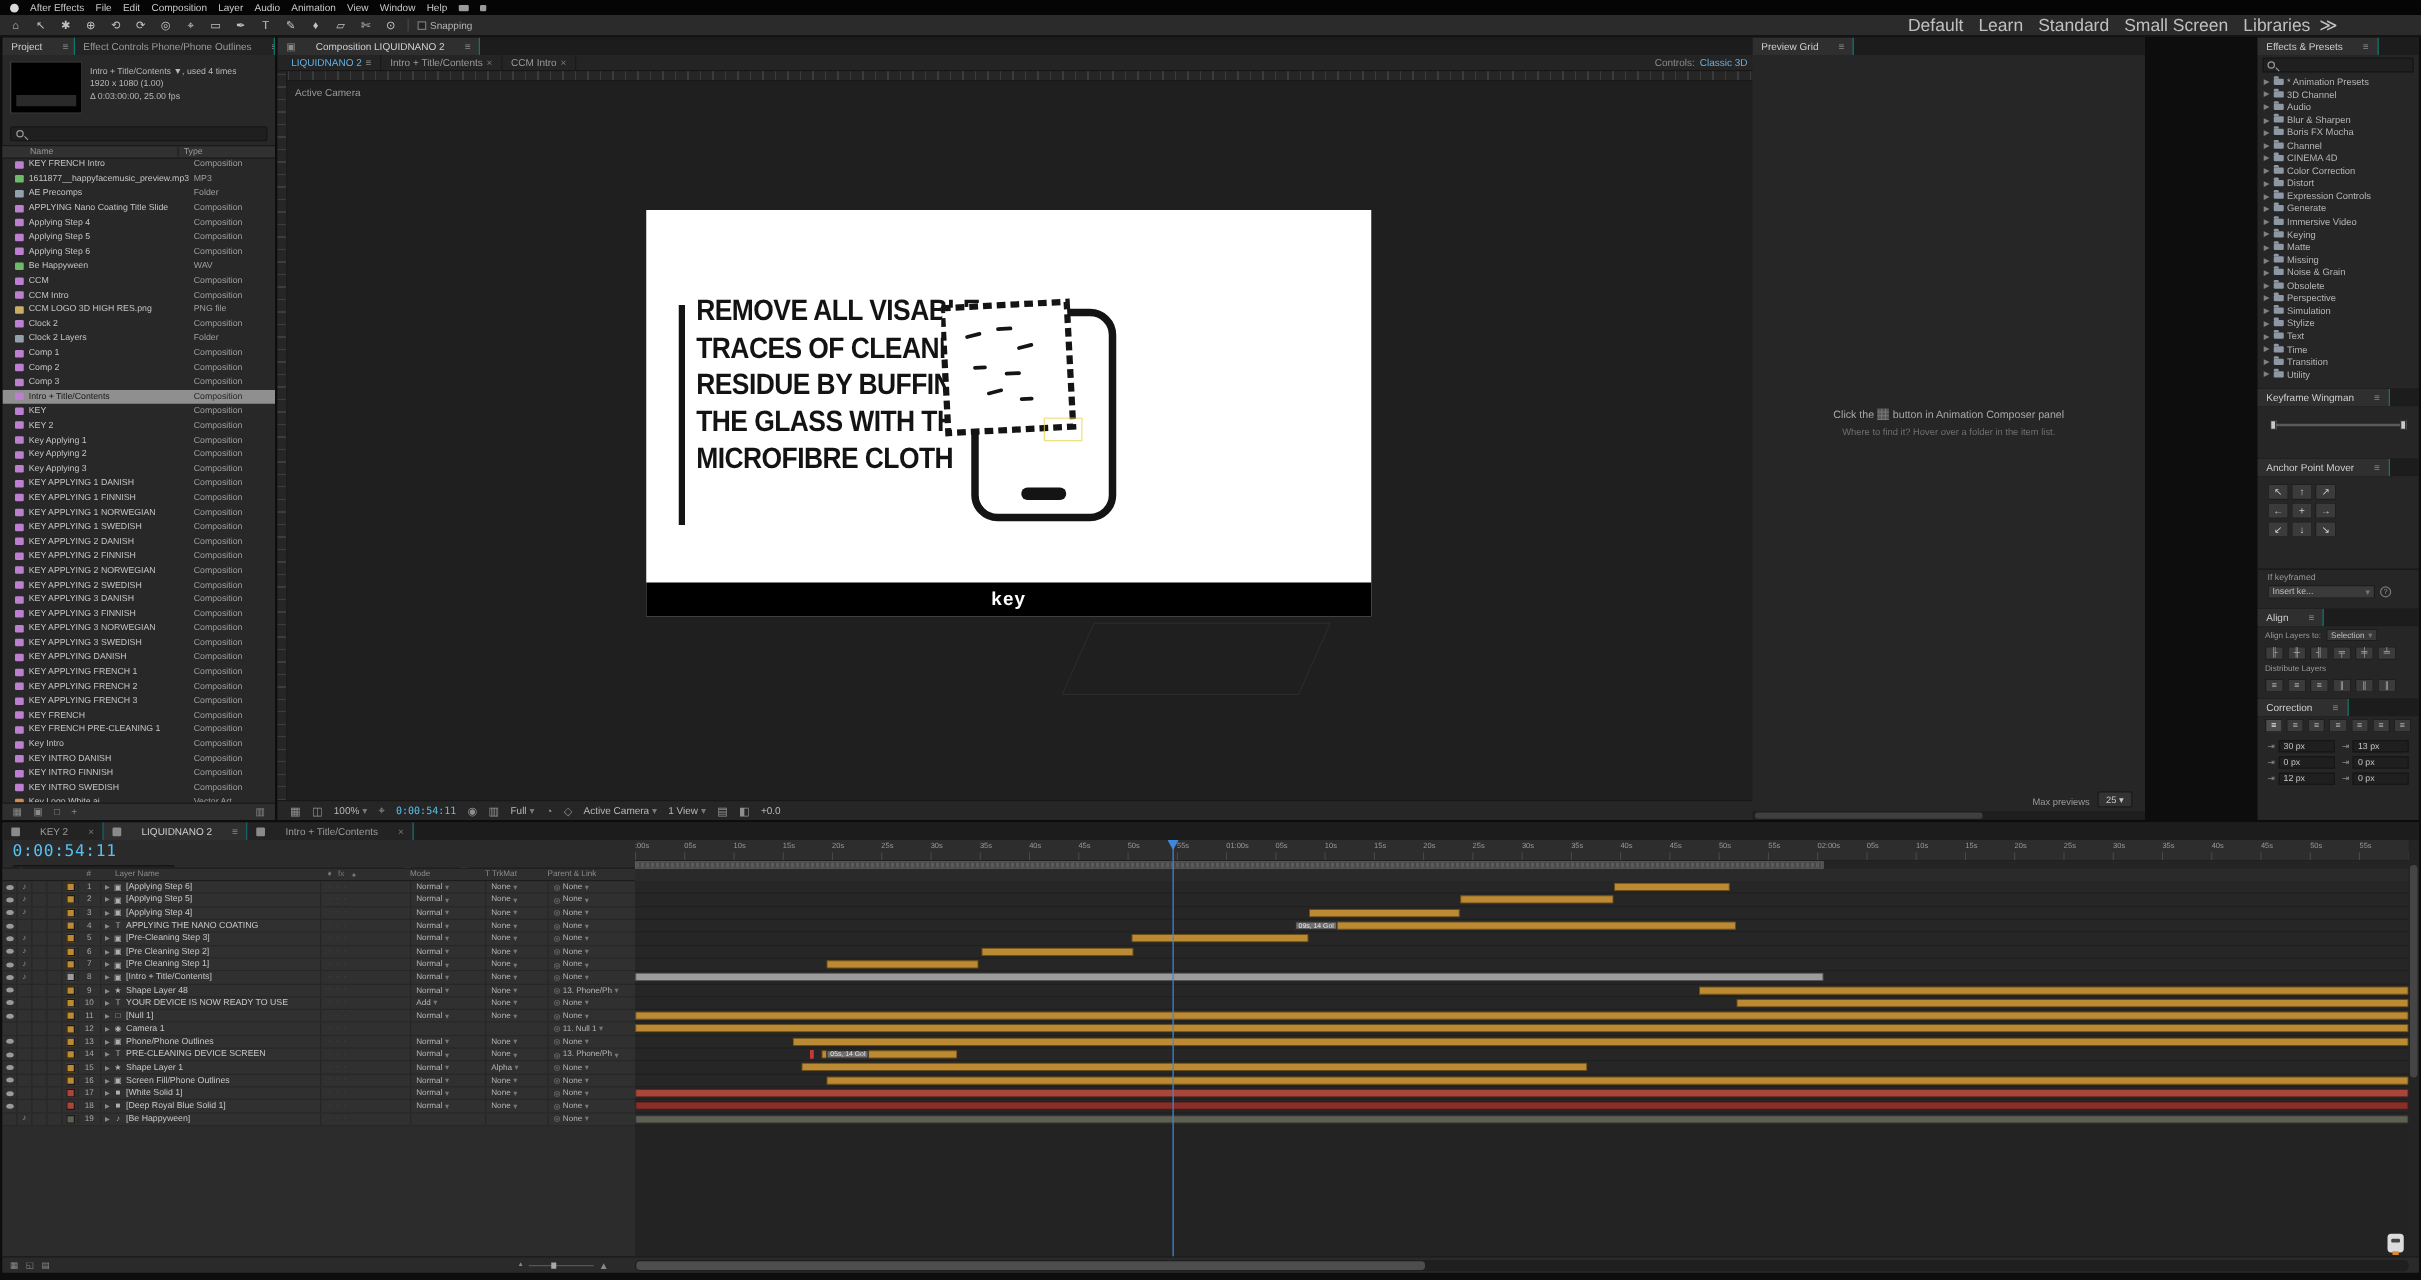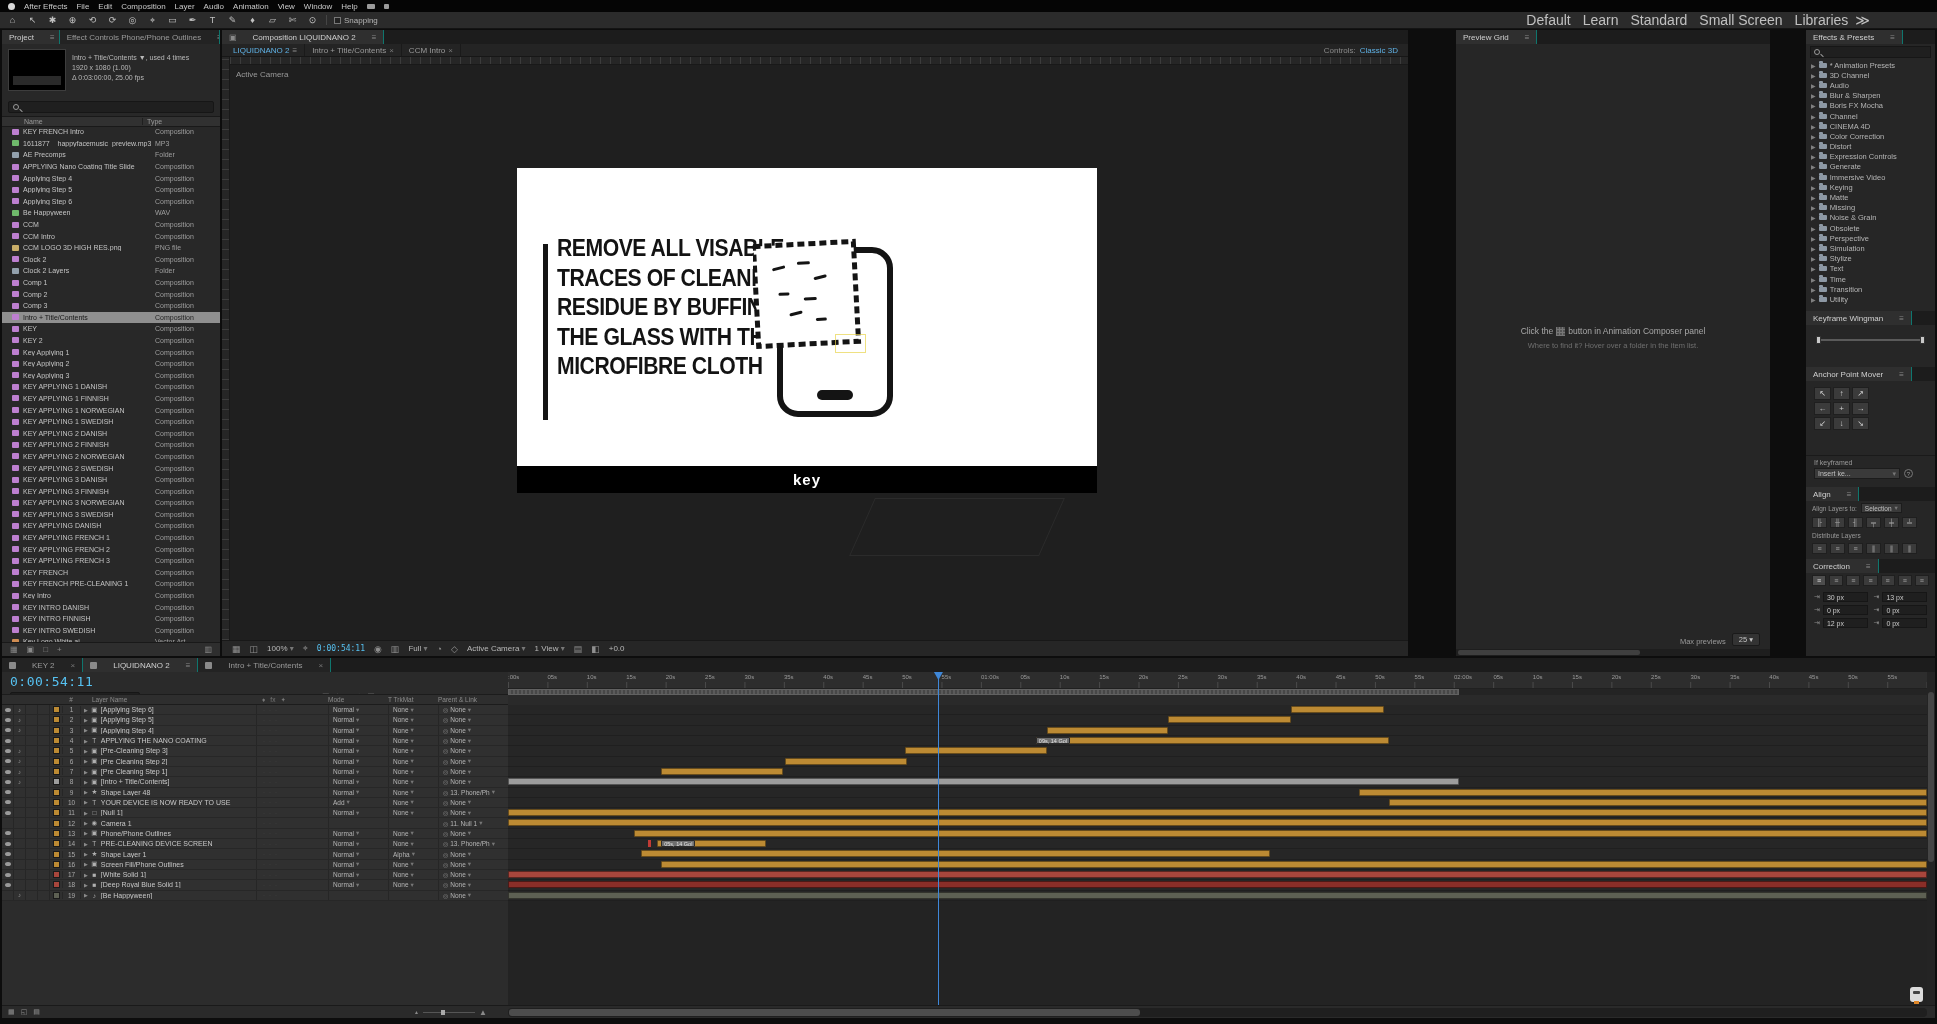--- a/index.html
+++ b/index.html
@@ -87,21 +87,21 @@
   .wire { position:absolute; left:640px; top:468px; width:190px; height:58px; border:1px solid #333;
           transform:skewX(-24deg); opacity:.6; }
   .cstatus { position:absolute; left:0; right:0; bottom:0; height:16px; background:#262626; border-top:1px solid #181818;
              display:flex; align-items:center; gap:9px; padding:0 10px; font-size:8px; color:#b0b0b0; white-space:nowrap; }
   .cicon { color:#8f8f8f; font-size:9px; }
   .cdrop { color:#b8b8b8; }
   .carat { color:#777; }
   .ctc { color:var(--tc); font-family:"DejaVu Sans Mono",monospace; }
 
   
-  #pgrid { left:1456px; top:30px; width:314px; height:626px; background:#262626; }
+  #pgrid { left:1402px; top:30px; width:314px; height:626px; background:#262626; }
   .pg-msg { position:absolute; top:296px; left:0; width:100%; text-align:center; color:#a8a8a8; font-size:8.5px; }
   .pg-msg .gicon { display:inline-block; width:9px; height:9px; background:#555; vertical-align:-2px; margin:0 3px;
         background-image:linear-gradient(90deg,#777 0 1px,transparent 1px),linear-gradient(0deg,#777 0 1px,transparent 1px);
         background-size:3px 3px; }
   .pg-msg2 { position:absolute; top:311px; left:0; width:100%; text-align:center; color:#6f6f6f; font-size:7.5px; }
   .pg-bottom { position:absolute; bottom:10px; right:10px; display:flex; gap:6px; align-items:flex-end; font-size:7.5px; color:#9a9a9a; }
   .pg-drop { background:#333; border:1px solid #1a1a1a; padding:1px 6px; border-radius:2px; color:#c5c5c5; }
   .pg-scroll { position:absolute; bottom:0; left:0; right:0; height:7px; background:#1e1e1e; }
   .pg-thumb { position:absolute; left:2px; top:1px; width:58%; height:5px; background:#3f3f3f; border-radius:2px; }
 

